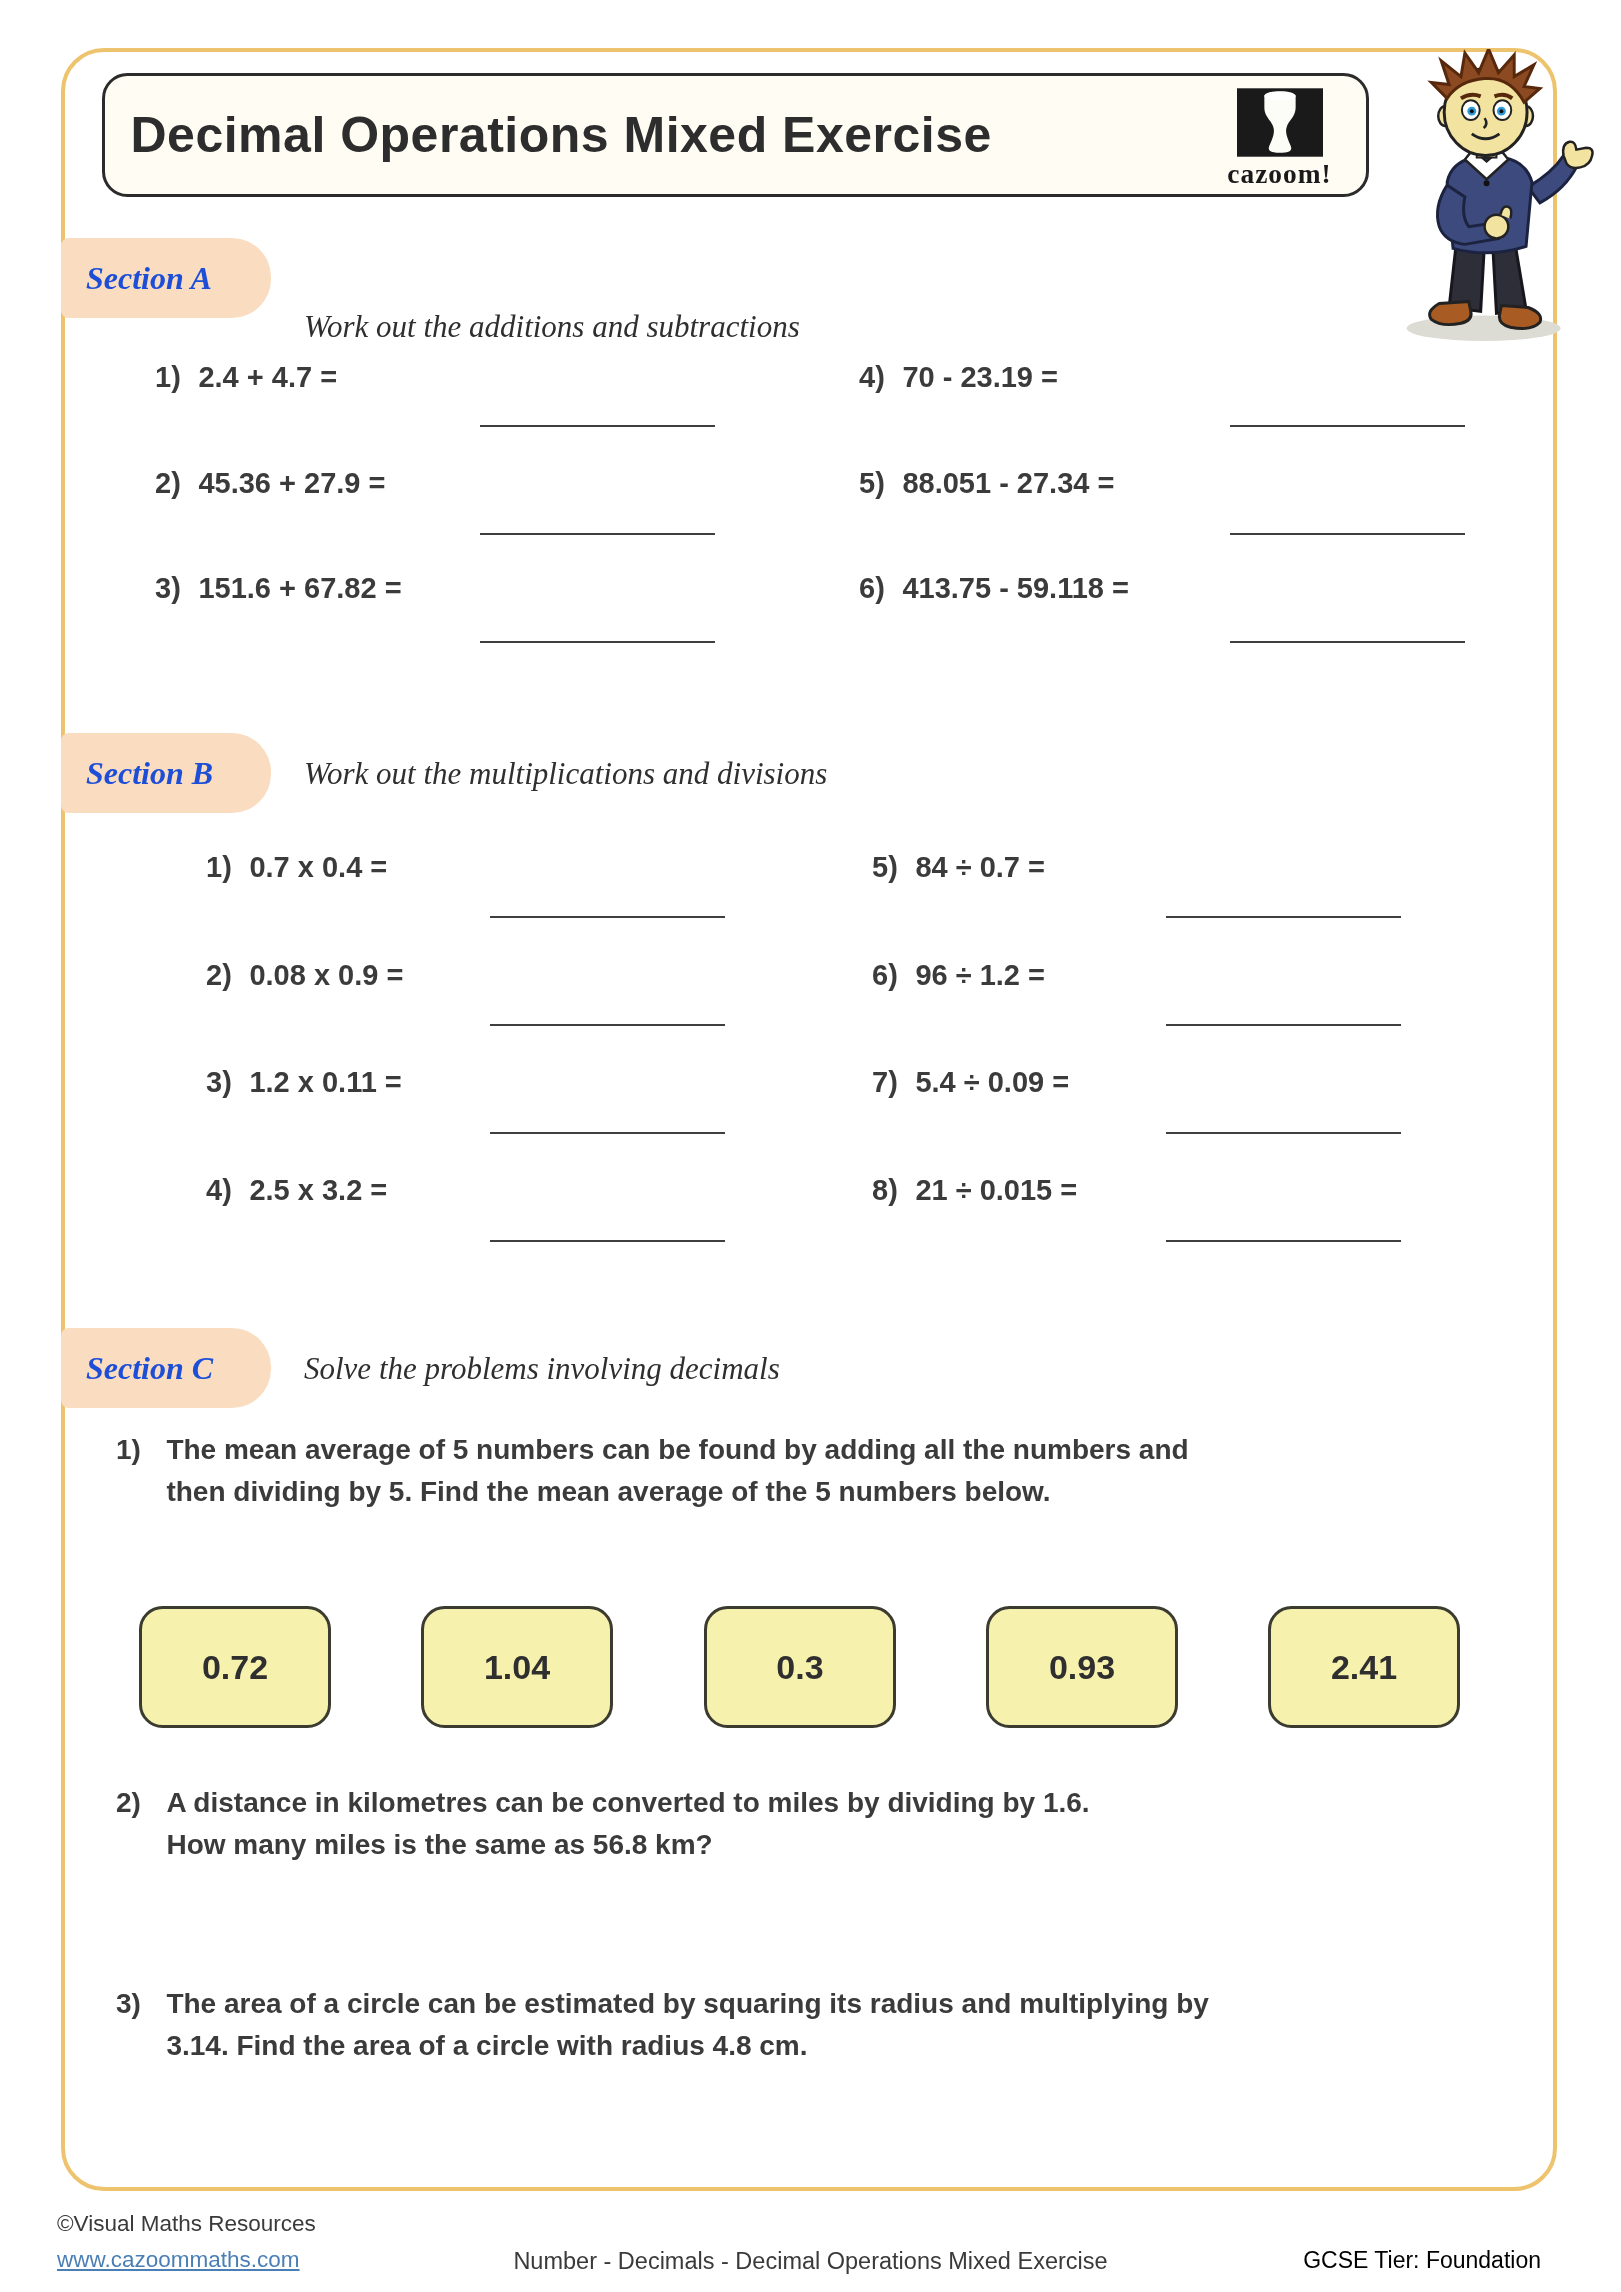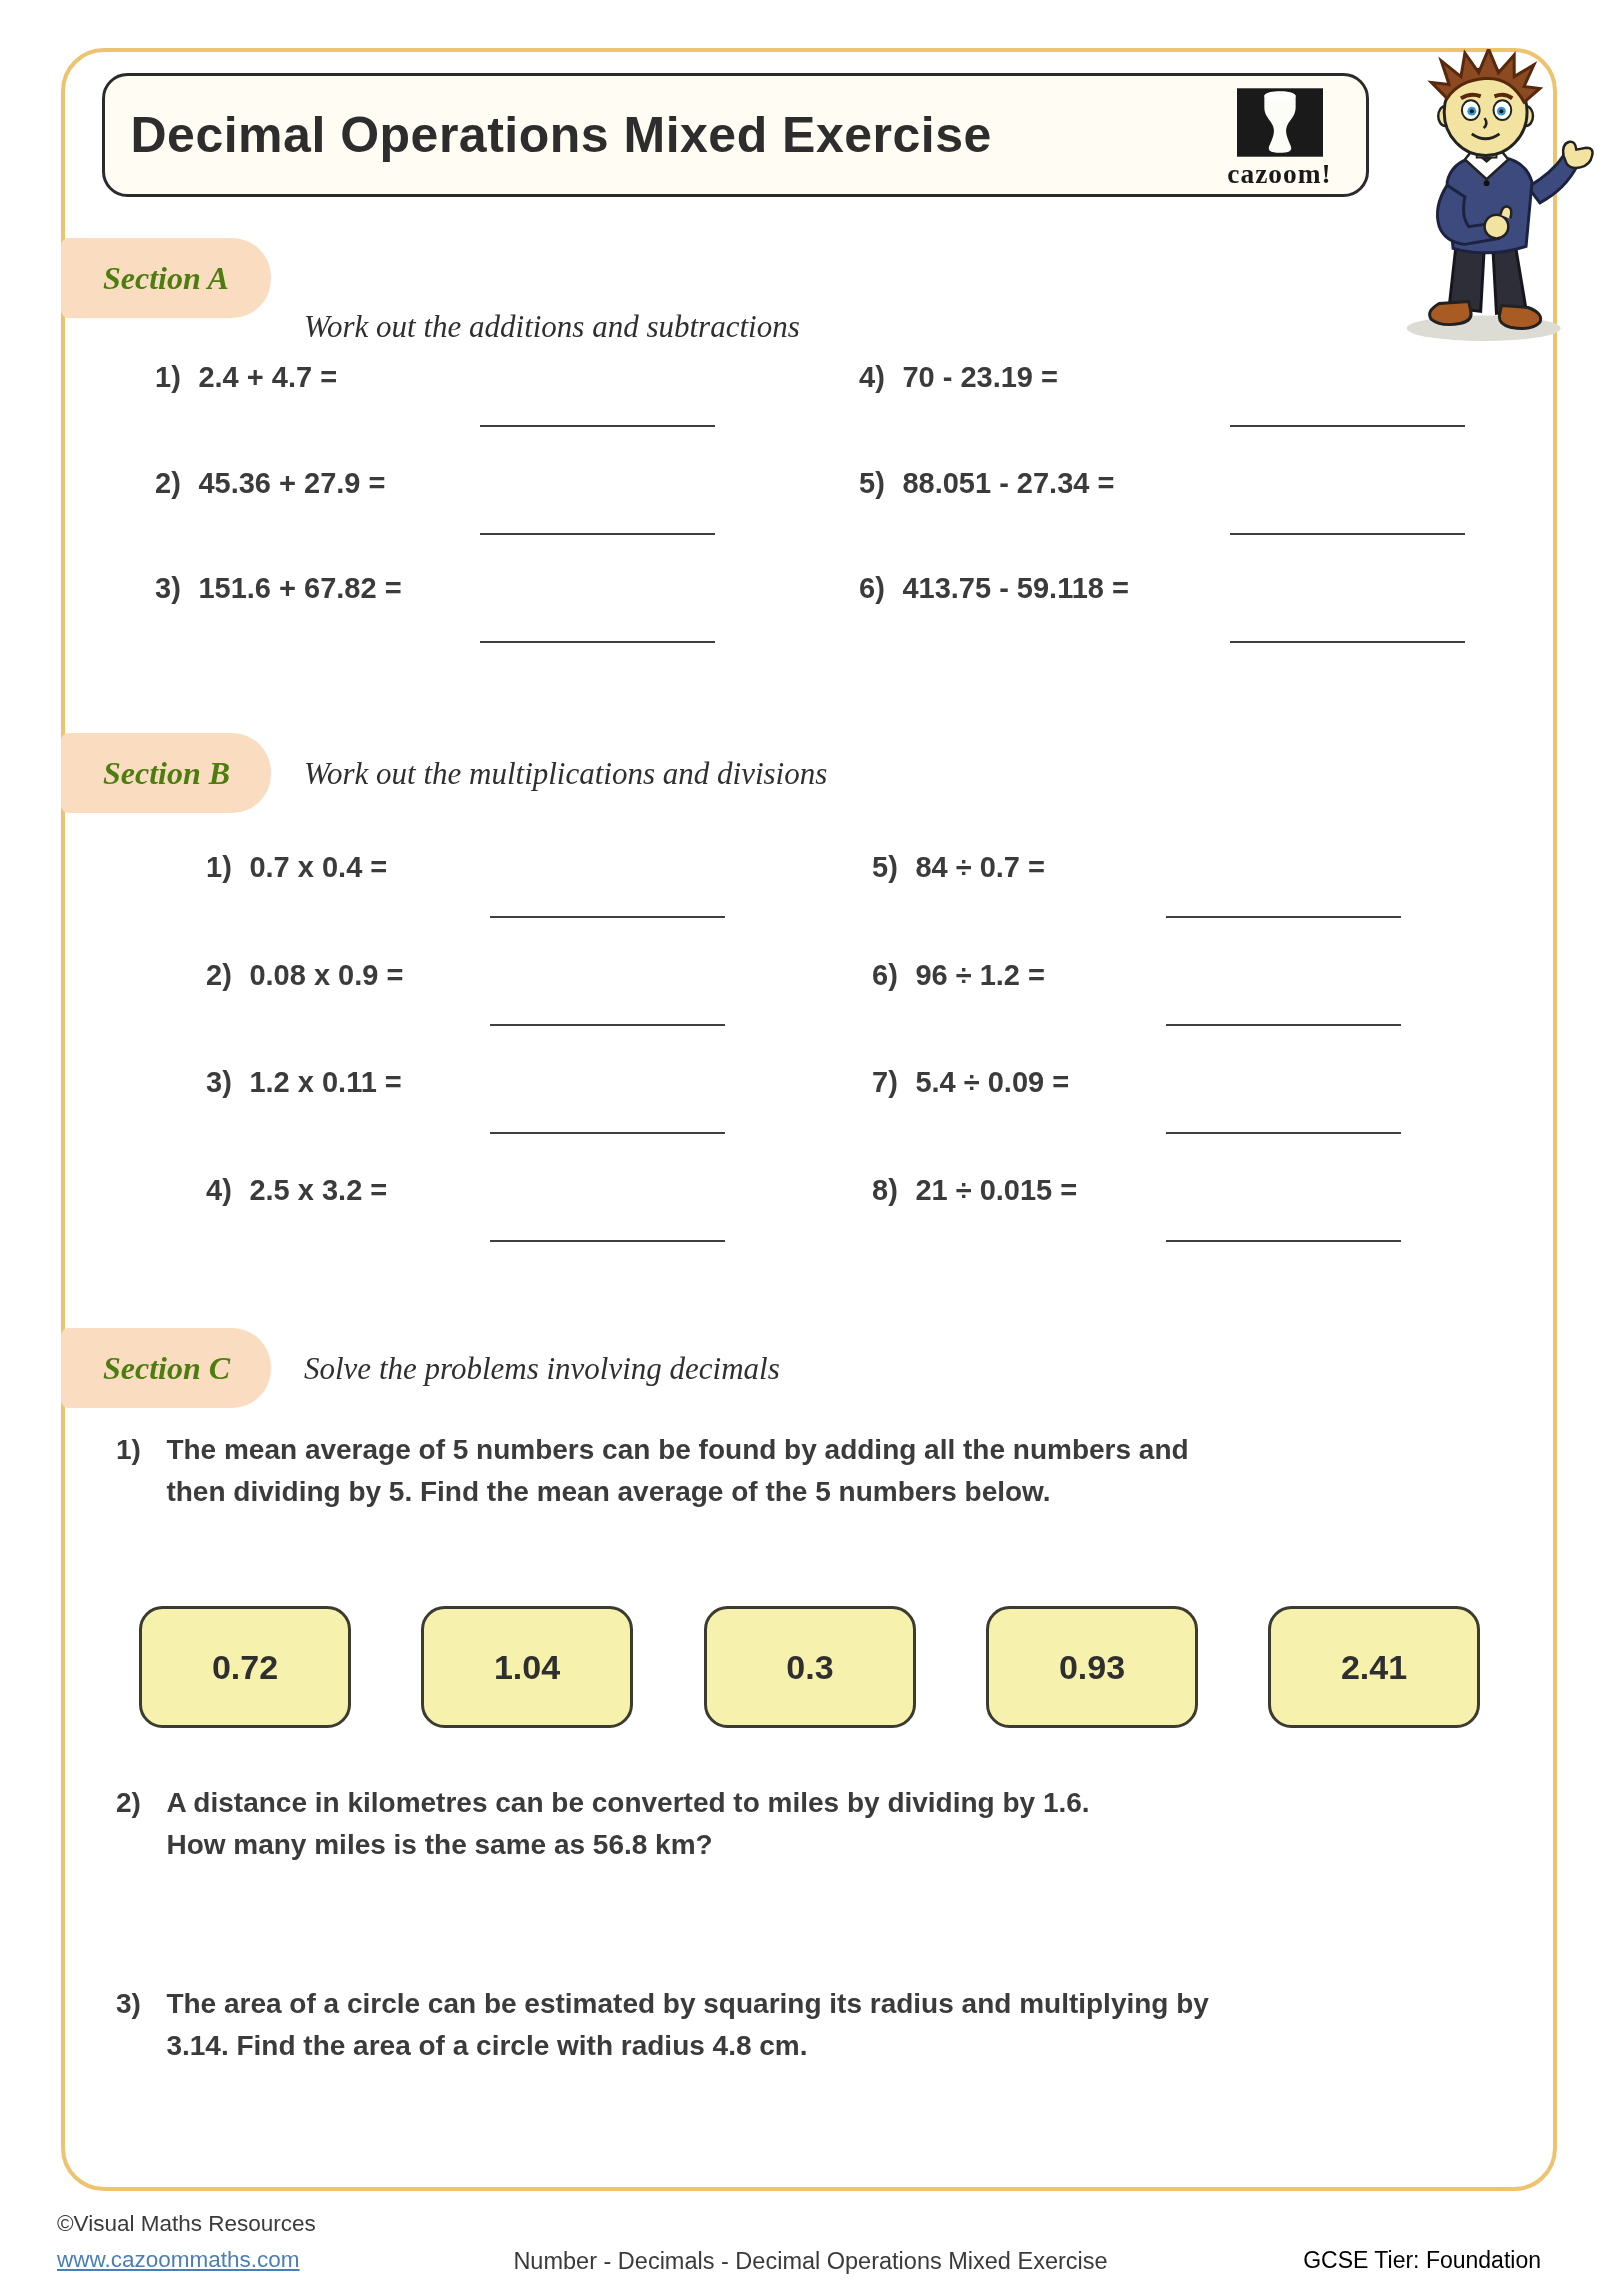--- a/index.html
+++ b/index.html
@@ -30,23 +30,23 @@
     color:#1A1A1A; margin-top:5px; letter-spacing:1px; line-height:25.5px;
   }
   .mascot { position:absolute; left:1370px; top:49px; width:247px; height:296px; }
 
   
   .secLabel {
     position:absolute; left:61px; width:210px; height:80px;
     background:#FADDC1; border-radius:7.8px 39px 39px 7.8px;
   }
   .secLabel span {
-    position:absolute; left:42px; top:50%; transform:translateY(-50%);
+    position:absolute; left:25px; top:50%; transform:translateY(-50%);
     font-family:"Liberation Serif", serif; font-style:italic; font-weight:bold;
-    font-size:32px; color:#4d7c0f; white-space:nowrap;text-align:center;
+    font-size:32px; color:#1d4ed8; white-space:nowrap;text-align:center;
   }
   #secA-label { top:238px; }
   #secB-label { top:733px; }
   #secC-label { top:1328px; }
   .secInstr {
     position:absolute; left:304px;
     font-family:"Liberation Serif", serif; font-style:italic;
     font-size:31px; color:#2F2F2F; white-space:nowrap;
   }
   #secA-instr { top:273px;margin-top:36px; }
@@ -82,21 +82,21 @@
   
   .cprob {
     position:absolute; left:116px; display:flex; gap:25.5px;
     font-size:28px; font-weight:bold; color:#3B3B3B; line-height:42px;
   }
   .cprob .cnum { flex:0 0 auto; }
   #cp1{ top:1429px; } #cp2{ top:1782px; } #cp3{ top:1983px; }
 
   
   .card {
-    position:absolute; top:1606px; width:212px; height:122px;
+    position:absolute; top:1606px; width:192px; height:122px;
     background:#F6F1AD; border:3.9px solid #3B3B30; border-radius:23.5px;
     box-sizing:border-box; display:flex; align-items:center; justify-content:center;
     font-size:34px; font-weight:bold; color:#2F2F2F;
   }
   #card1{left:139px} #card2{left:421px} #card3{left:704px} #card4{left:986px} #card5{left:1268px}
 
   
   .fCopy { position:absolute; left:57px; top:2211px; font-size:22.5px; color:#3A3A3A; }
   .fSite {
     position:absolute; left:57px; top:2247px; font-size:22.5px;

